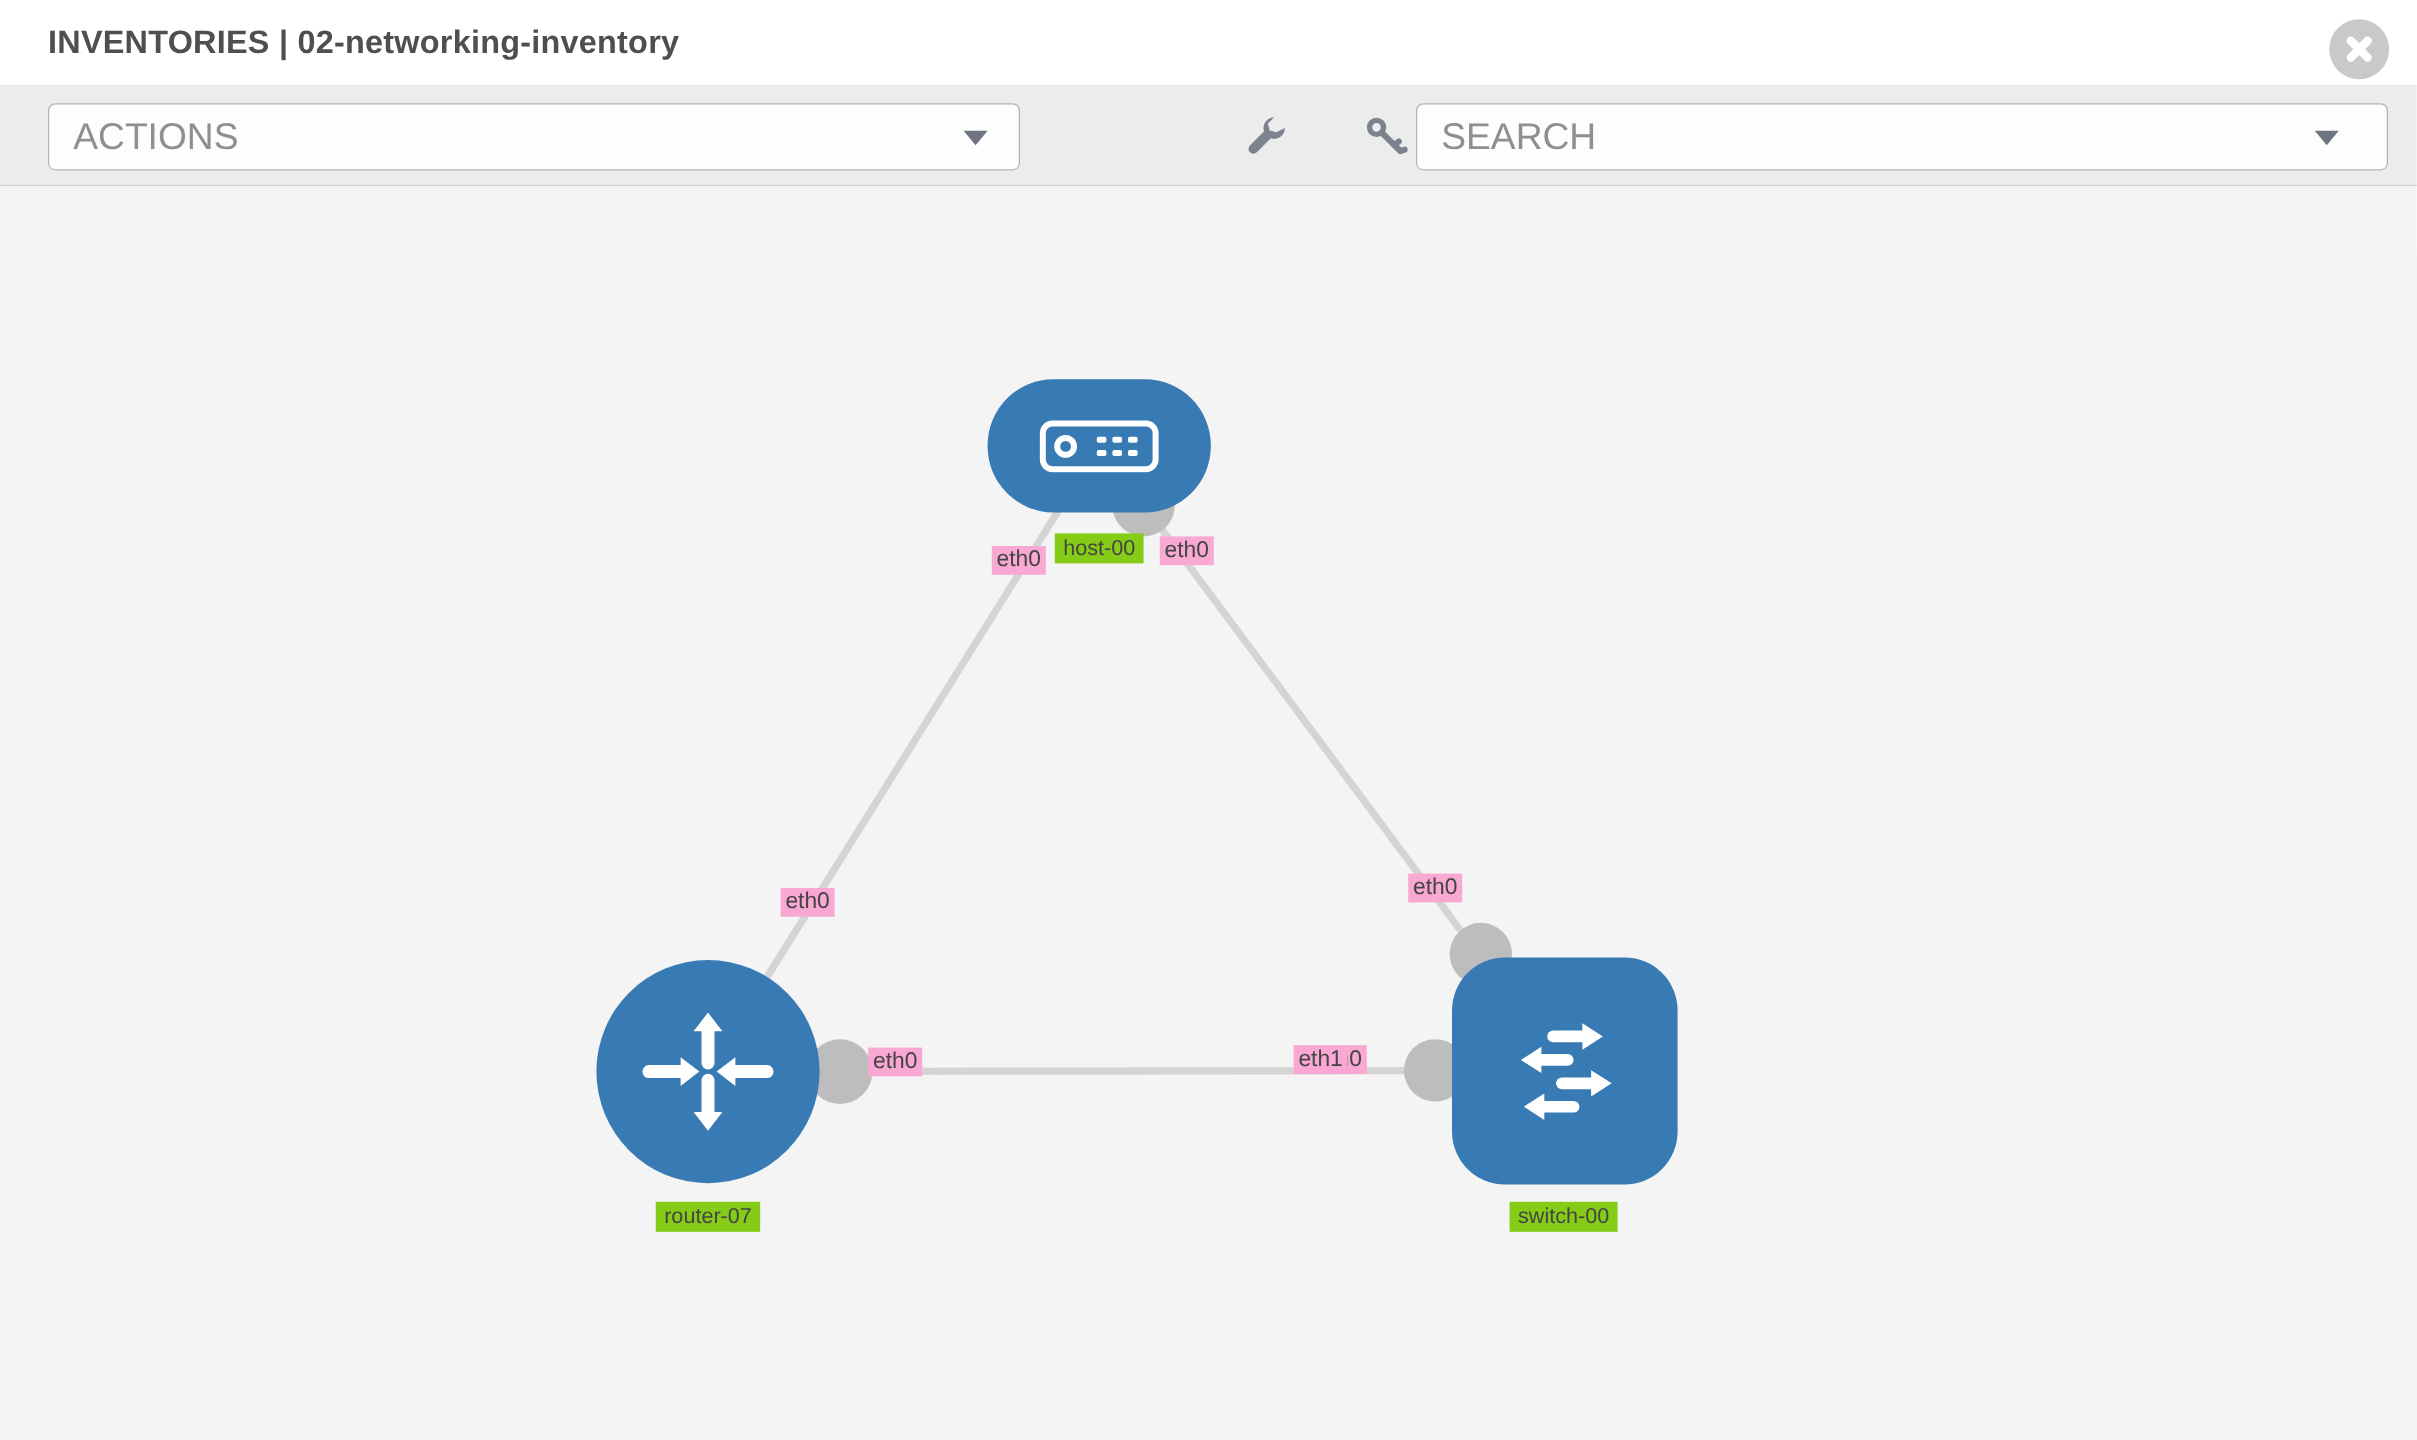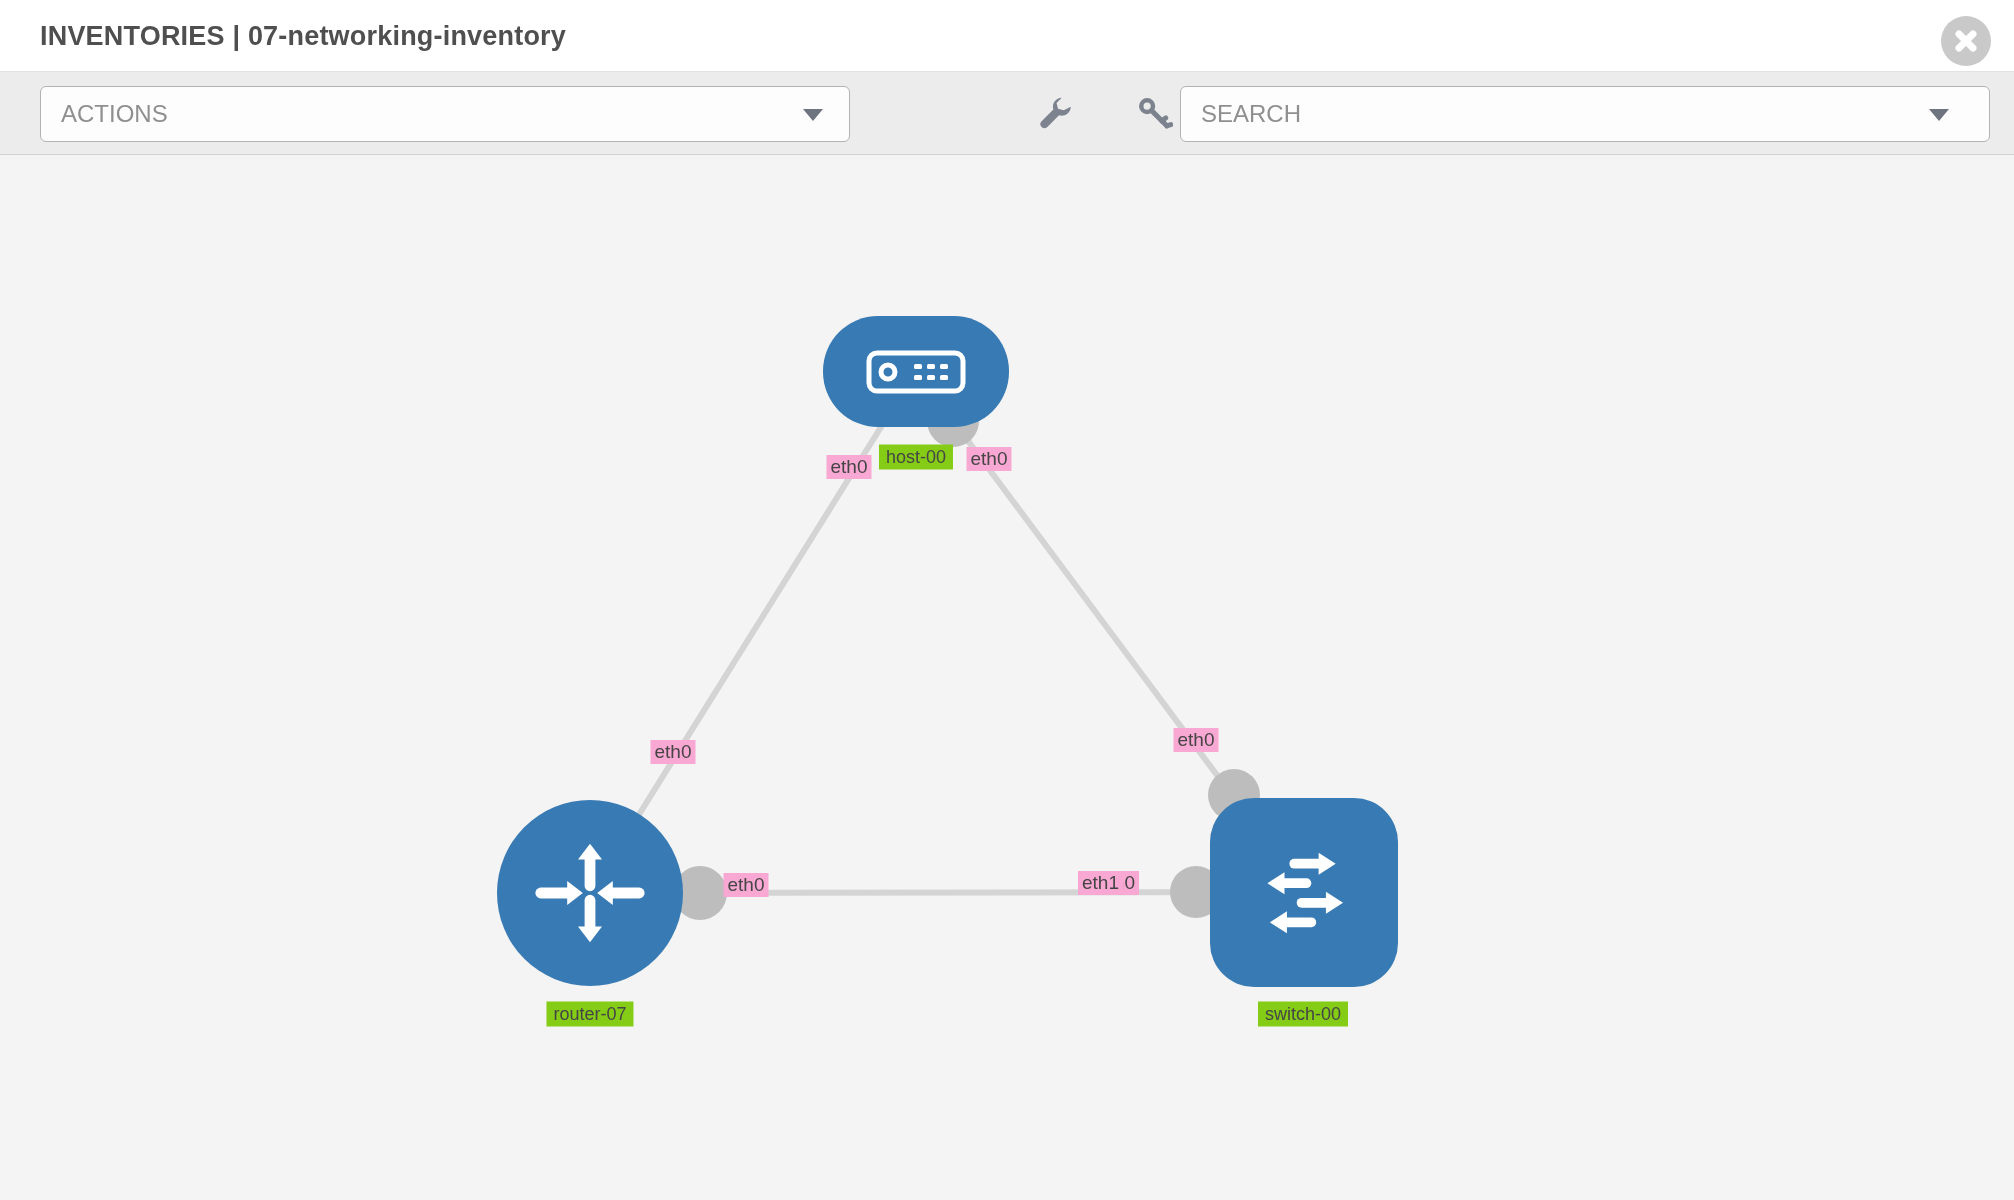--- a/index.html
+++ b/index.html
@@ -15,21 +15,21 @@
   .close-btn { position:absolute; right:23px; top:16px; width:50px; height:50px;
     border:none; background:#c9c9c9; border-radius:50%; cursor:pointer;
     display:flex; align-items:center; justify-content:center; }
 
   
   .toolbar { position:absolute; left:0; top:72px; width:100%; height:83px;
     background:#ececec; border-bottom:1px solid #d2d2d2; }
   .select-box { position:absolute; top:14px; height:56px; background:#fdfdfd;
     border:1px solid #b3b3b3; border-radius:6px; display:flex; align-items:center;
     padding:0 20px; cursor:pointer; }
-  .select-box .sel-label { font-size:24px; color:#8f8f8f; }
+  .select-box .sel-label { font-size:31px; color:#8f8f8f; }
   .caret { position:absolute; top:50%; margin-top:-5px; width:0; height:0;
     border-left:10px solid transparent; border-right:10px solid transparent;
     border-top:12px solid #6d7480; }
   .actions-box { left:40px; width:810px; }
   .actions-box .caret { right:26px; }
   .search-box { left:1180px; width:810px; }
   .search-box .caret { right:40px; }
   .tool-icons { position:absolute; left:1035px; top:0; width:140px; height:83px;
     display:flex; align-items:center; justify-content:space-between; }
   .icon-btn { background:none; border:none; cursor:pointer; width:40px; height:40px;
@@ -49,21 +49,21 @@
   .iface-label { position:absolute; background:#f9a8d4; color:#454545; font-size:19px;
     padding:1px 4px; white-space:nowrap; }
   .iface-center { transform:translate(-50%,-50%); }
 </style>
 </head>
 <body>
 
 <div class="app">
 
   <div class="header">
-    <div class="page-title">INVENTORIES | 07-networking-inventory</div>
+    <div class="page-title">INVENTORIES | 02-networking-inventory</div>
     <button class="close-btn">
       <svg width="28" height="28" viewBox="0 0 28 28">
         <line x1="7" y1="7" x2="21" y2="21" stroke="#fff" stroke-width="7" stroke-linecap="round"></line>
         <line x1="21" y1="7" x2="7" y2="21" stroke="#fff" stroke-width="7" stroke-linecap="round"></line>
       </svg>
     </button>
   </div>
 
   <div class="toolbar">
     <div class="select-box actions-box">

